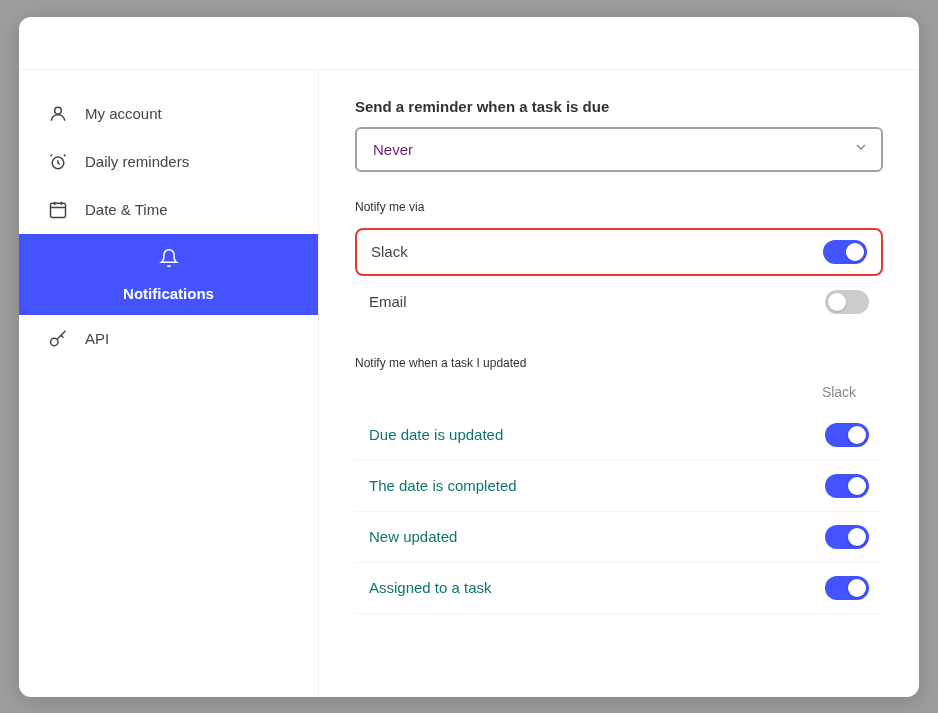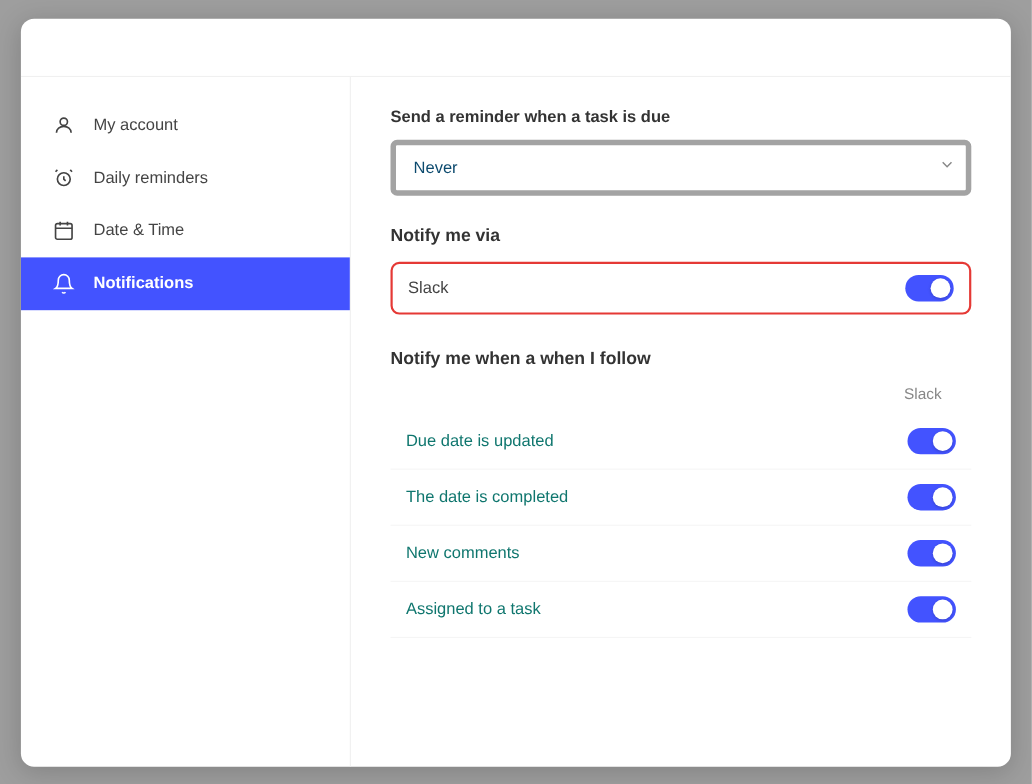--- a/index.html
+++ b/index.html
@@ -62,20 +62,21 @@
       padding: 13px 28px;
       cursor: pointer;
       font-size: 15px;
       color: #444;
       border-radius: 0;
     }
     .sidebar-item.active {
       background: #4353ff;
       color: #fff;
       font-weight: 600;
+      flex-direction: column;
     }
     .sidebar-icon {
       width: 22px;
       height: 22px;
       display: flex;
       align-items: center;
       justify-content: center;
       flex-shrink: 0;
     }
     .content-area {
@@ -105,39 +106,39 @@
       font-weight: 700;
       margin-bottom: 12px;
     }
     .select-wrapper {
       position: relative;
       margin-bottom: 28px;
     }
     .select-box {
       width: 100%;
       padding: 12px 16px;
-      border: 5px solid #a3a3a3;
+      border: 2px solid #a3a3a3;
       border-radius: 6px;
       font-size: 15px;
-      color: #0c4a6e;
+      color: #701a75;
       appearance: none;
       background: #fff;
       cursor: pointer;
     }
     .select-chevron {
       position: absolute;
       right: 14px;
       top: 50%;
       transform: translateY(-50%);
       color: #888;
       pointer-events: none;
     }
     .section-label {
-      font-size: 16px;
-      font-weight: 700;
+      font-size: 12px;
+      font-weight: 400;
       color: #333;
       margin-bottom: 14px;
     }
     .notify-via-section {
       margin-bottom: 32px;
     }
     .toggle-row {
       display: flex;
       align-items: center;
       justify-content: space-between;
@@ -259,54 +260,68 @@
         </div>
         <div class="sidebar-item active">
           <span class="sidebar-icon">
             <svg width="20" height="20" viewBox="0 0 24 24" fill="none" stroke="currentColor" stroke-width="1.8">
               <path d="M18 8A6 6 0 0 0 6 8c0 7-3 9-3 9h18s-3-2-3-9"></path>
               <path d="M13.73 21a2 2 0 0 1-3.46 0"></path>
             </svg>
           </span>
           <span>Notifications</span>
         </div>
+        <div class="sidebar-item">
+          <span class="sidebar-icon">
+            <svg width="20" height="20" viewBox="0 0 24 24" fill="none" stroke="currentColor" stroke-width="1.8">
+              <circle cx="7.5" cy="15.5" r="4.5"></circle>
+              <path d="M21 2l-9.6 9.6"></path>
+              <path d="M15.5 7.5l3 3"></path>
+            </svg>
+          </span>
+          <span>API</span>
+        </div>
       </div>
     <div class="content-area">
       <div class="content-scroll">
 
       <div class="section-title">Send a reminder when a task is due</div>
           <div class="select-wrapper"><select class="select-box"><option>Never</option><option>5 minutes before</option><option>15 minutes before</option><option>30 minutes before</option><option>1 hour before</option></select><span class="select-chevron"><svg width="16" height="16" viewBox="0 0 24 24" fill="none" stroke="#888" stroke-width="2">
                 <polyline points="6 9 12 15 18 9"></polyline>
               </svg></span></div>
           <div class="notify-via-section">
             <div class="section-label">Notify me via</div>
             <div class="toggle-row highlighted">
               <span class="toggle-row-label">Slack</span>
               <label class="toggle"><input type="checkbox" checked="" style=""><span class="toggle-slider on"></span></label>
             </div>
+            <div class="toggle-row">
+              <span class="toggle-row-label">Email</span>
+              <label class="toggle"><input type="checkbox" style=""><span class="toggle-slider off"></span></label>
+            </div>
           </div>
           <div class="notify-task-section">
-            <div class="section-label">Notify me when a when I follow</div>
+            <div class="section-label">Notify me when a task I updated</div>
             <div class="task-table-header">
               <div class="task-col-header">Slack</div>
             </div>
             <div class="task-row">
               <span class="task-row-label">Due date is updated</span>
               <div class="task-row-toggles">
                 <label class="toggle"><input type="checkbox" checked="" style=""><span class="toggle-slider on"></span></label>
               </div>
             </div>
             <div class="task-row">
               <span class="task-row-label">The date is completed</span>
               <div class="task-row-toggles">
                 <label class="toggle"><input type="checkbox" checked="" style=""><span class="toggle-slider on"></span></label>
               </div>
             </div>
             <div class="task-row">
-              <span class="task-row-label">New comments</span>
+              <span class="task-row-label">New updated</span>
               <div class="task-row-toggles">
                 <label class="toggle"><input type="checkbox" checked="" style=""><span class="toggle-slider on"></span></label>
               </div>
             </div>
             <div class="task-row">
               <span class="task-row-label">Assigned to a task</span>
               <div class="task-row-toggles">
                 <label class="toggle"><input type="checkbox" checked="" style=""><span class="toggle-slider on"></span></label>
               </div>
             </div>

